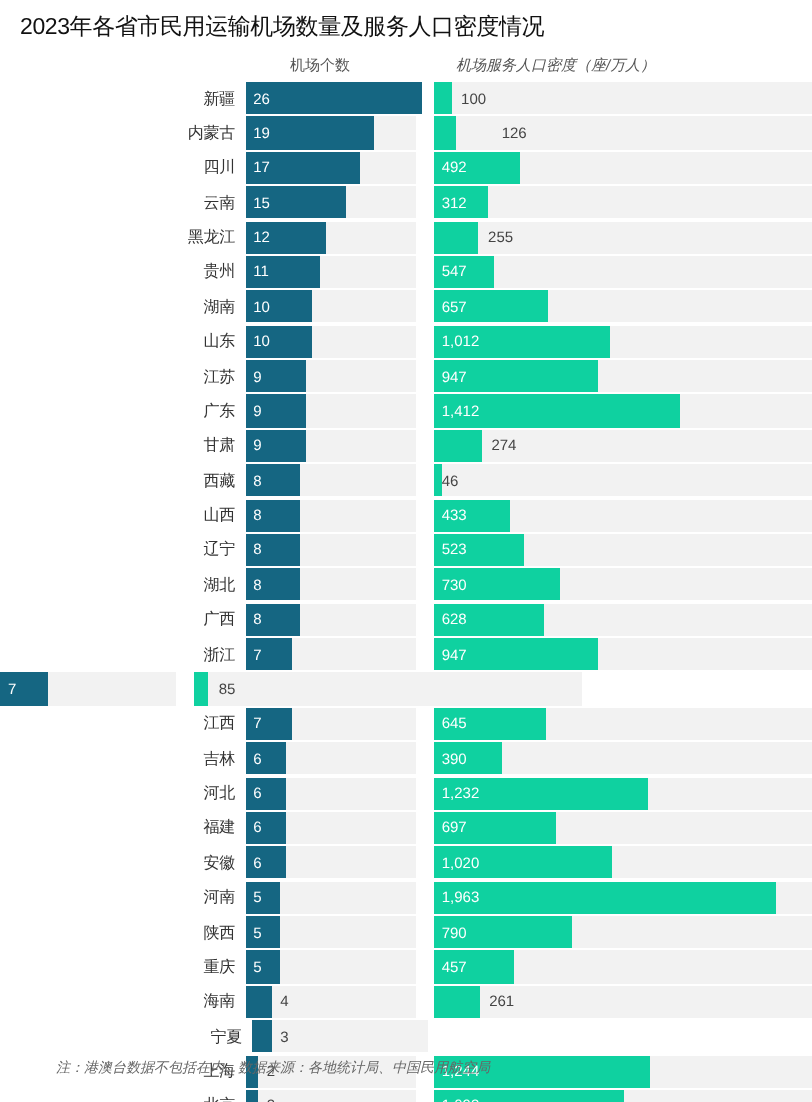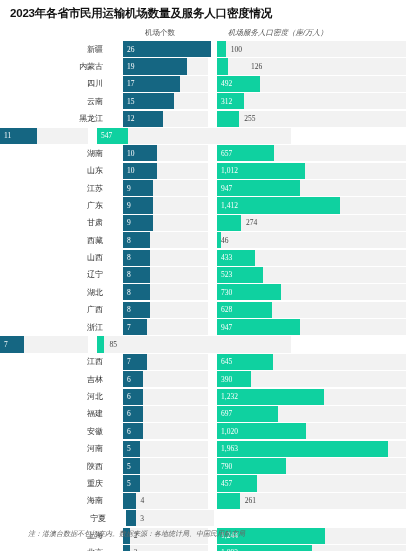--- a/index.html
+++ b/index.html
@@ -6,51 +6,50 @@
   body{
     width:406px;height:551px;
     background:#ffffff;
     font-family:"Liberation Sans","DejaVu Sans",sans-serif;
     overflow:hidden;
   }
   #page{position:relative;width:406px;height:551px;}
 
   .title{
     position:absolute;left:10px;top:6px;
-    font-size:11.5px;font-weight:bold;color:#111111;
+    font-size:11.5px;font-weight:normal;color:#111111;
     letter-spacing:-0.2px;white-space:nowrap;
   }
 
   .col-head{
     position:absolute;top:28px;
     font-size:7.5px;color:#555555;white-space:nowrap;
   }
   .col-head.left{left:145px;}
   .col-head.right{left:228px;font-style:italic;}
 
   .rows{position:absolute;left:0;top:41px;width:406px;}
   .row{
     position:relative;
     height:16.2px;margin-bottom:1.2px;
     display:flex;align-items:stretch;
   }
 
   .prov{
     width:126px;
     display:flex;align-items:center;justify-content:flex-end;
-    padding-right:20px;box-sizing:border-box;
+    padding-right:5px;box-sizing:border-box;
     font-size:8px;color:#333333;white-space:nowrap;
     letter-spacing:-0.1px;
   }
 
   .track{
     position:relative;
     background:#f2f2f2;
     height:100%;
-    font-family:Liberation Serif, serif;
   }
   .track.left{width:88px;}
   .spacer{width:9px;}
   .track.right{width:171px;padding-left:23px;}
 
   .bar{
     position:absolute;left:0;top:0;bottom:0;
     min-width:3px;
   }
   .bar.teal{background:#156682;}
@@ -136,20 +135,21 @@
           <div class="bar teal" style="width: 40.6154px;"></div>
           <div class="val inside">12</div>
         </div>
         <div class="spacer"></div>
         <div class="track right">
           <div class="bar green" style="width: 22.2134px;"></div>
           <div class="val outside" style="left: 27.2134px;">255</div>
         </div>
       </div>
       <div class="row">
+        <div class="prov">贵州</div>
         <div class="track left">
           <div class="bar teal" style="width: 37.2308px;"></div>
           <div class="val inside">11</div>
         </div>
         <div class="spacer"></div>
         <div class="track right">
           <div class="bar green" style="width: 30.5762px;"></div>
           <div class="val inside">547</div>
         </div>
       </div>

